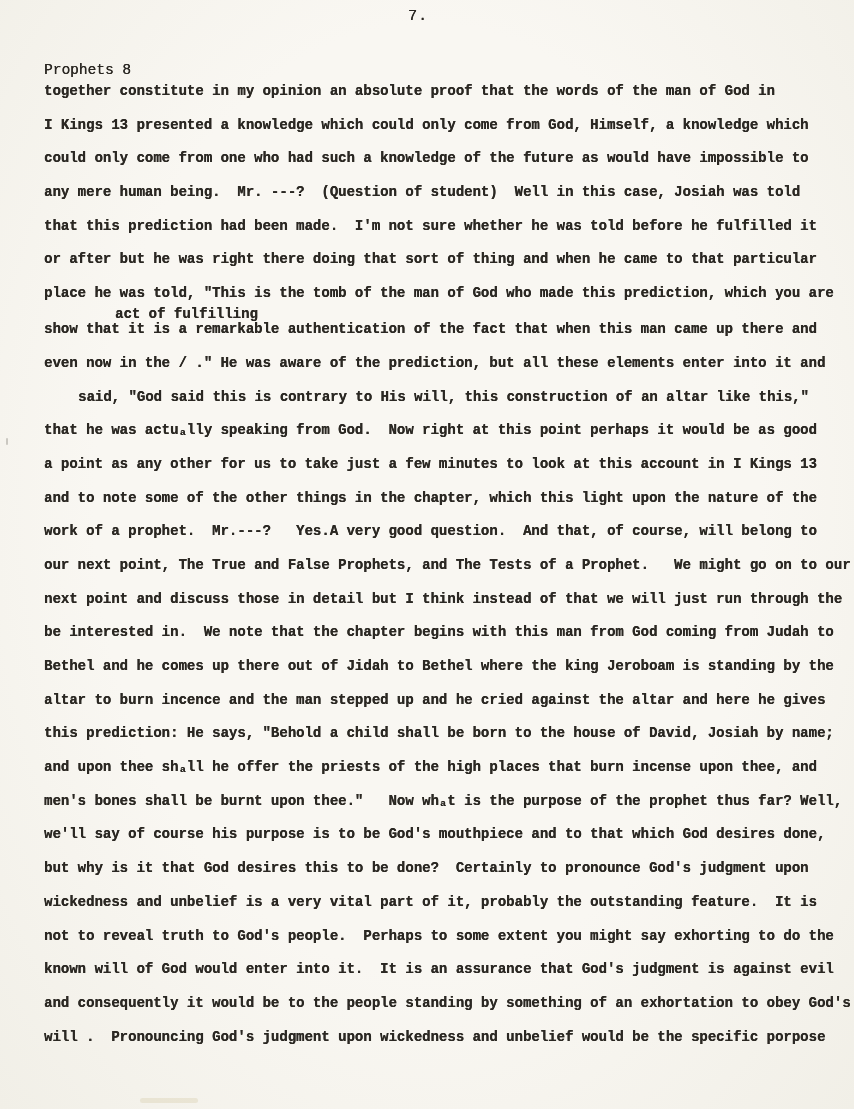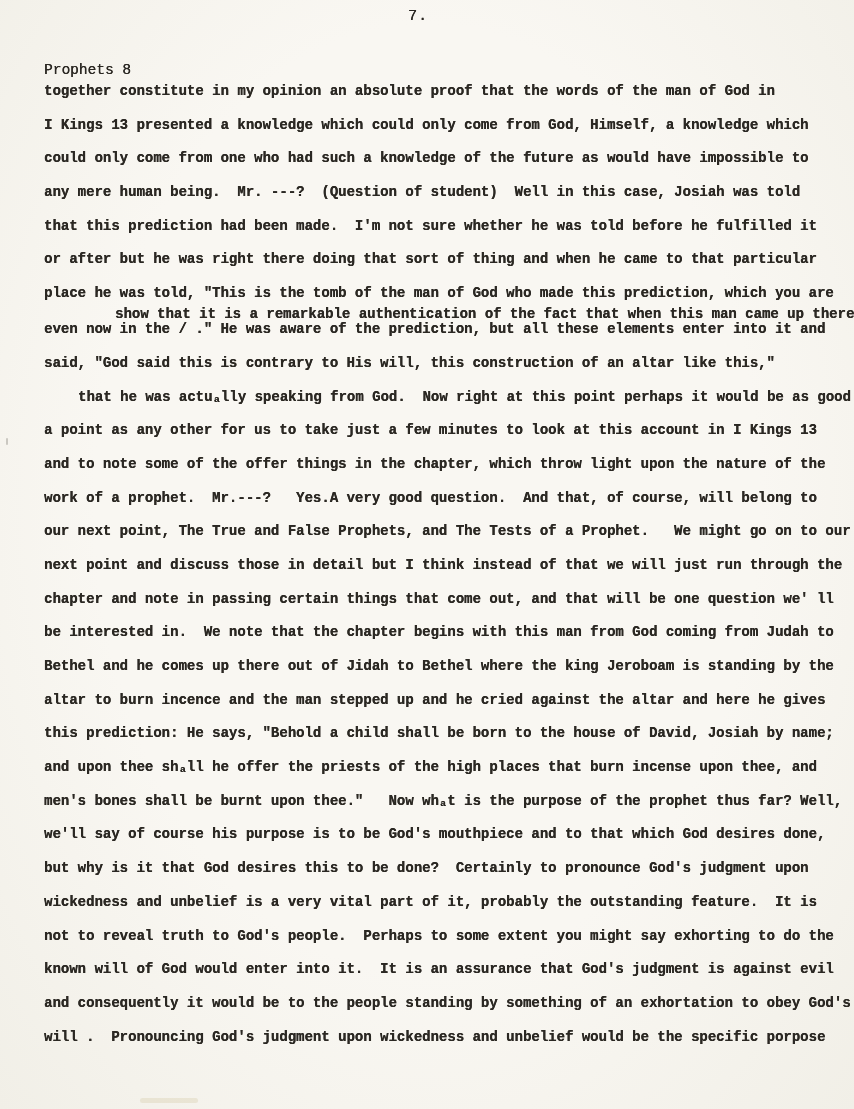--- a/index.html
+++ b/index.html
@@ -93,40 +93,40 @@
       <div class="line">could only come from one who had such a knowledge of the future as would have impossible to</div>
 
       <div class="line">any mere human being.  Mr. ---?  (Question of student)  Well in this case, Josiah was told</div>
 
       <div class="line">that this prediction had been made.  I'm not sure whether he was told before he fulfilled it</div>
 
       <div class="line">or after but he was right there doing that sort of thing and when he came to that particular</div>
 
       <div class="line">place he was told, "This is the tomb of the man of God who made this prediction, which you are</div>
 
+      <div class="line">act of fulfilling</div>
 
       <div class="line">show that it is a remarkable authentication of the fact that when this man came up there and</div>
 
       <div class="line">even now in the / ." He was aware of the prediction, but all these elements enter into it and</div>
 
       <div class="line">said, "God said this is contrary to His will, this construction of an altar like this,"</div>
 
       <div class="line">that he was actuₐlly speaking from God.  Now right at this point perhaps it would be as good</div>
 
       <div class="line">a point as any other for us to take just a few minutes to look at this account in I Kings 13</div>
 
-      <div class="line">and to note some of the offer things in the chapter, which throw light upon the nature of the</div>
+      <div class="line">and to note some of the other things in the chapter, which this light upon the nature of the</div>
 
       <div class="line">work of a prophet.  Mr.---?   Yes.A very good question.  And that, of course, will belong to</div>
 
       <div class="line">our next point, The True and False Prophets, and The Tests of a Prophet.   We might go on to our</div>
 
       <div class="line">next point and discuss those in detail but I think instead of that we will just run through the</div>
 
-      <div class="line">chapter and note in passing certain things that come out, and that will be one question we' ll</div>
 
       <div class="line">be interested in.  We note that the chapter begins with this man from God coming from Judah to</div>
 
       <div class="line">Bethel and he comes up there out of Jidah to Bethel where the king Jeroboam is standing by the</div>
 
       <div class="line">altar to burn incence and the man stepped up and he cried against the altar and here he gives</div>
 
       <div class="line">this prediction: He says, "Behold a child shall be born to the house of David, Josiah by name;</div>
 
       <div class="line">and upon thee shₐll he offer the priests of the high places that burn incense upon thee, and</div>

